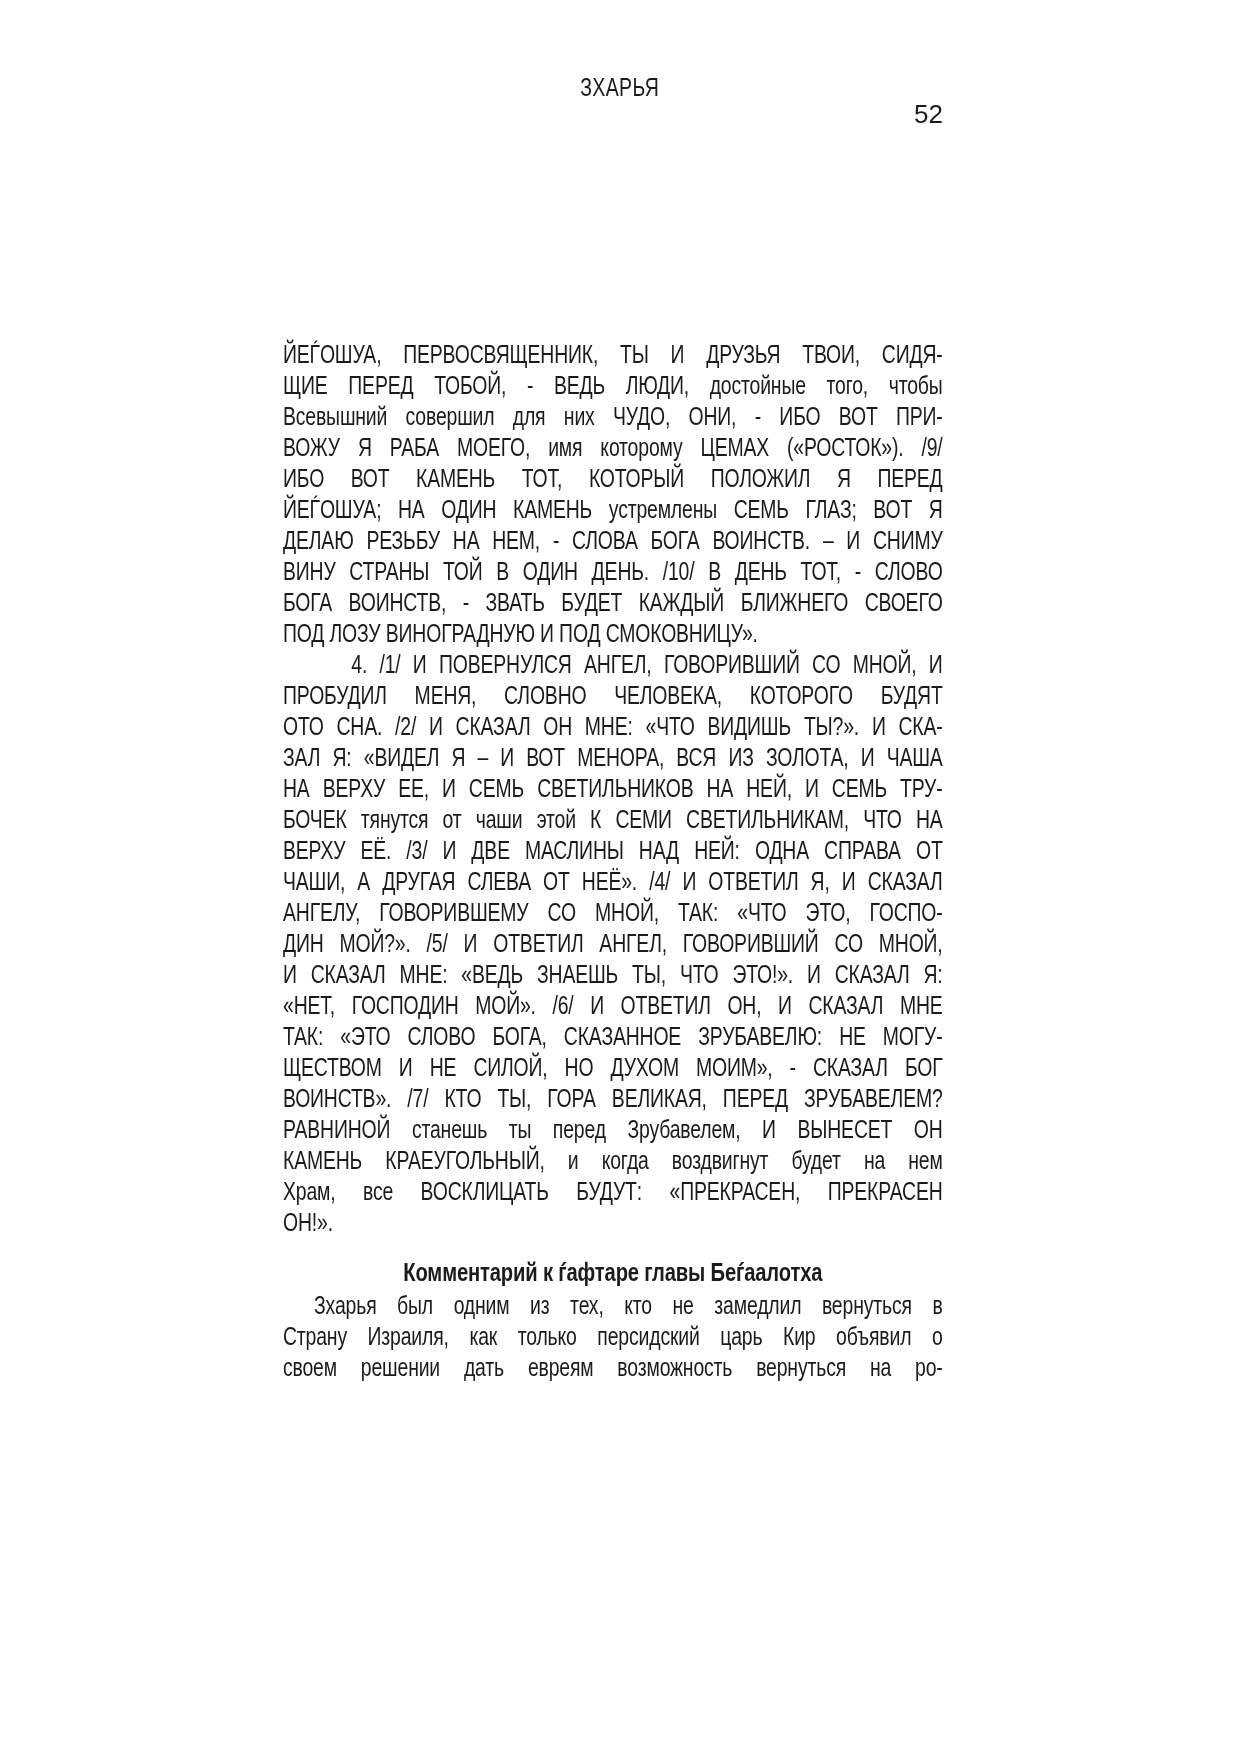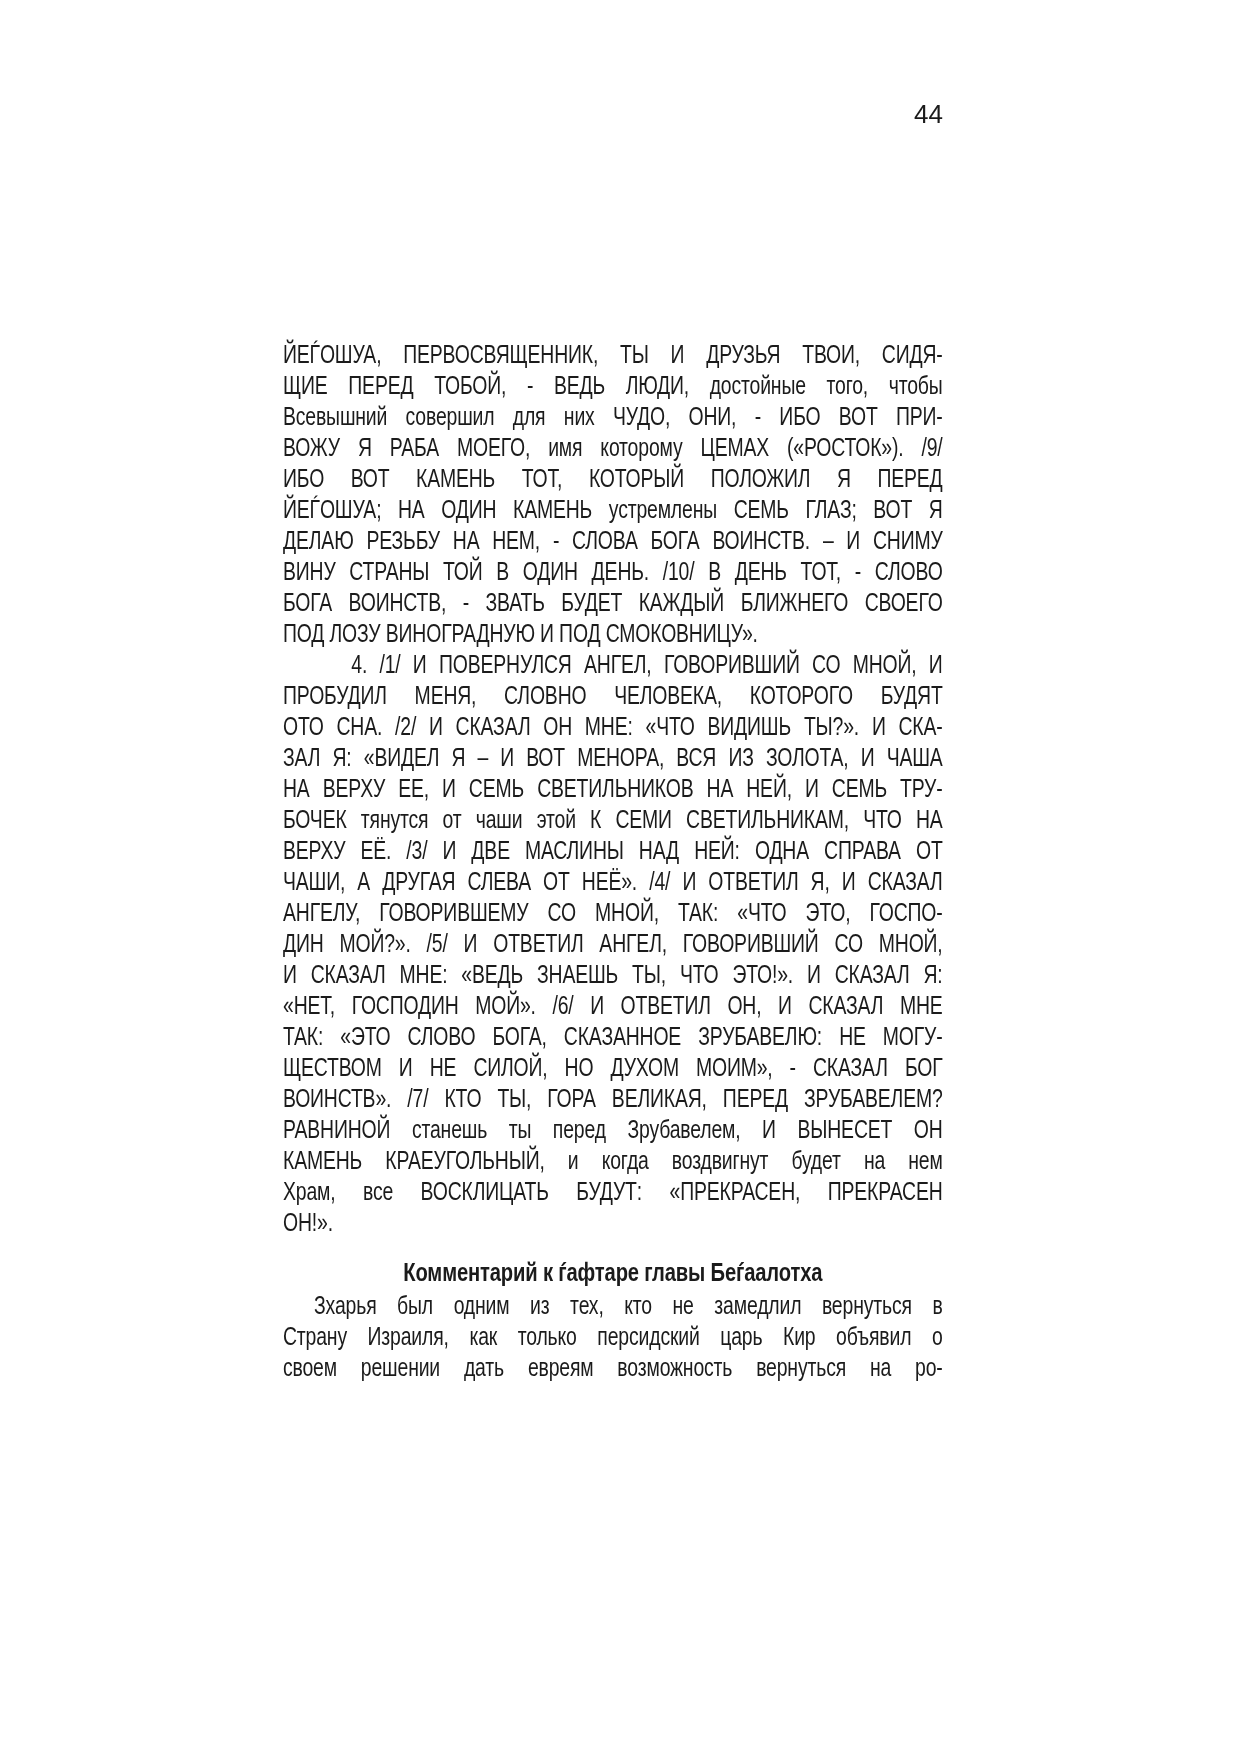--- a/index.html
+++ b/index.html
@@ -65,22 +65,25 @@
     margin-top: 18px;
     margin-bottom: 2px;
     letter-spacing: -0.2px;
   }
 </style>
 </head>
 <body>
 
 <div class="page">
 
+  <div class="running-header">
+    <span class="squeeze">ЗХАРЬЯ</span>
+  </div>
 
-  <div class="page-number">44</div>
+  <div class="page-number">52</div>
 
   <div class="body-block">
 
     <div class="para">
         <div class="line">ЙЕЃОШУА, ПЕРВОСВЯЩЕННИК, ТЫ И ДРУЗЬЯ ТВОИ, СИДЯ-</div>
         <div class="line">ЩИЕ ПЕРЕД ТОБОЙ, - ВЕДЬ ЛЮДИ, достойные того, чтобы</div>
         <div class="line">Всевышний совершил для них ЧУДО, ОНИ, - ИБО ВОТ ПРИ-</div>
         <div class="line">ВОЖУ Я РАБА МОЕГО, имя которому ЦЕМАХ («РОСТОК»). /9/</div>
         <div class="line">ИБО ВОТ КАМЕНЬ ТОТ, КОТОРЫЙ ПОЛОЖИЛ Я ПЕРЕД</div>
         <div class="line">ЙЕЃОШУА; НА ОДИН КАМЕНЬ устремлены СЕМЬ ГЛАЗ; ВОТ Я</div>

